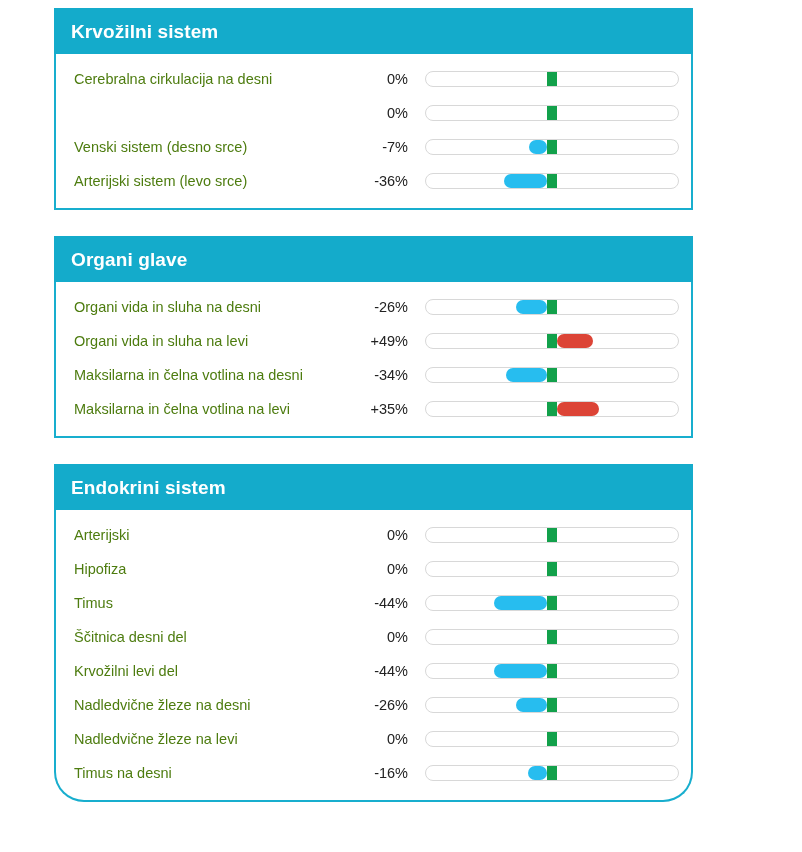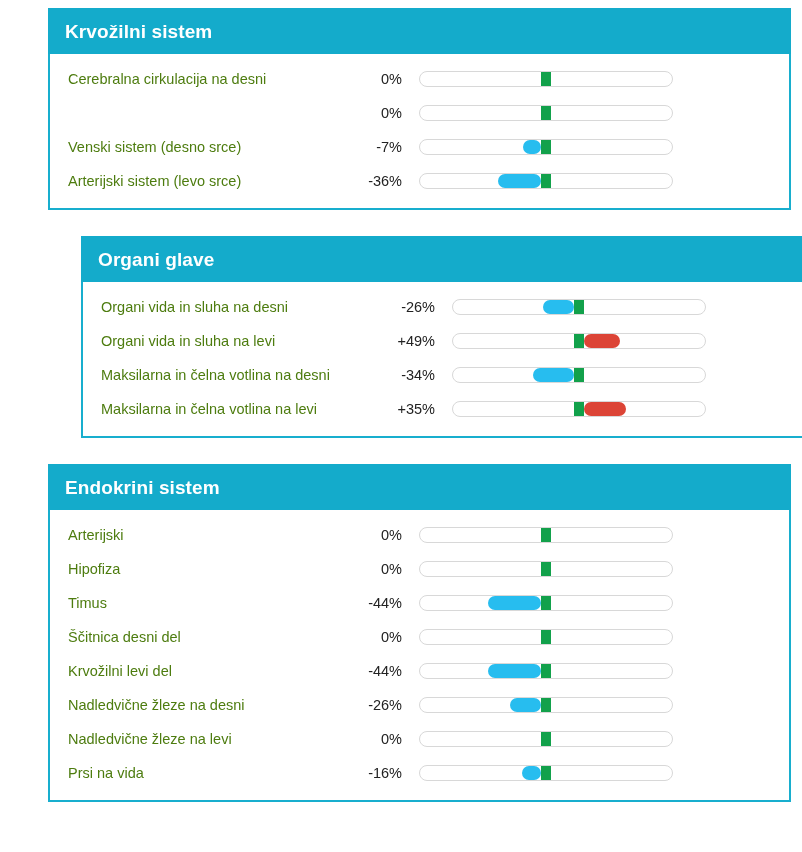--- a/index.html
+++ b/index.html
@@ -16,22 +16,22 @@
   #page {
     position: relative;
     width: 802px;
     height: 852px;
     overflow: hidden;
     background: #ffffff;
   }
 
   .card {
     position: absolute;
-    left: 48px;
-    width: 743px;
+    left: 54px;
+    width: 639px;
     box-sizing: border-box;
     border: 2px solid #18AECE;
     border-top: none;
     background: #ffffff;
   }
 
   .card-header {
     background: #14ABCB;
     height: 46px;
     display: flex;
@@ -139,21 +139,21 @@
         <div class="row">
           <div class="row-label">Arterijski sistem (levo srce)</div>
           <div class="row-value">-36%</div>
           <div class="gauge">
             <div class="gauge-fill neg" style="left: 77.8px; width: 43.2px;"></div>
             <div class="gauge-center" style="left: 121px;"></div>
           </div>
         </div>
       </div>
     </div>
-    <div class="card" style="top: 236px; margin-left: 33px;">
+    <div class="card" style="top: 236px;">
       <div class="card-header">
         <div class="card-title">Organi glave</div>
       </div>
       <div class="card-body">
         <div class="row">
           <div class="row-label">Organi vida in sluha na desni</div>
           <div class="row-value">-26%</div>
           <div class="gauge">
             <div class="gauge-fill neg" style="left: 89.8px; width: 31.2px;"></div>
             <div class="gauge-center" style="left: 121px;"></div>
@@ -178,21 +178,21 @@
         <div class="row">
           <div class="row-label">Maksilarna in čelna votlina na levi</div>
           <div class="row-value">+35%</div>
           <div class="gauge">
             <div class="gauge-fill pos" style="left: 131px; width: 42px;"></div>
             <div class="gauge-center" style="left: 121px;"></div>
           </div>
         </div>
       </div>
     </div>
-    <div class="card" style="top: 464px;">
+    <div class="card" style="top: 464px; border-radius: 30px;">
       <div class="card-header">
         <div class="card-title">Endokrini sistem</div>
       </div>
       <div class="card-body">
         <div class="row">
           <div class="row-label">Arterijski</div>
           <div class="row-value">0%</div>
           <div class="gauge">
             <div class="gauge-center" style="left: 121px;"></div>
           </div>
@@ -236,21 +236,21 @@
           </div>
         </div>
         <div class="row">
           <div class="row-label">Nadledvične žleze na levi</div>
           <div class="row-value">0%</div>
           <div class="gauge">
             <div class="gauge-center" style="left: 121px;"></div>
           </div>
         </div>
         <div class="row">
-          <div class="row-label">Prsi na vida</div>
+          <div class="row-label">Timus na desni</div>
           <div class="row-value">-16%</div>
           <div class="gauge">
             <div class="gauge-fill neg" style="left: 101.8px; width: 19.2px;"></div>
             <div class="gauge-center" style="left: 121px;"></div>
           </div>
         </div>
       </div>
     </div>
   </div>
 

